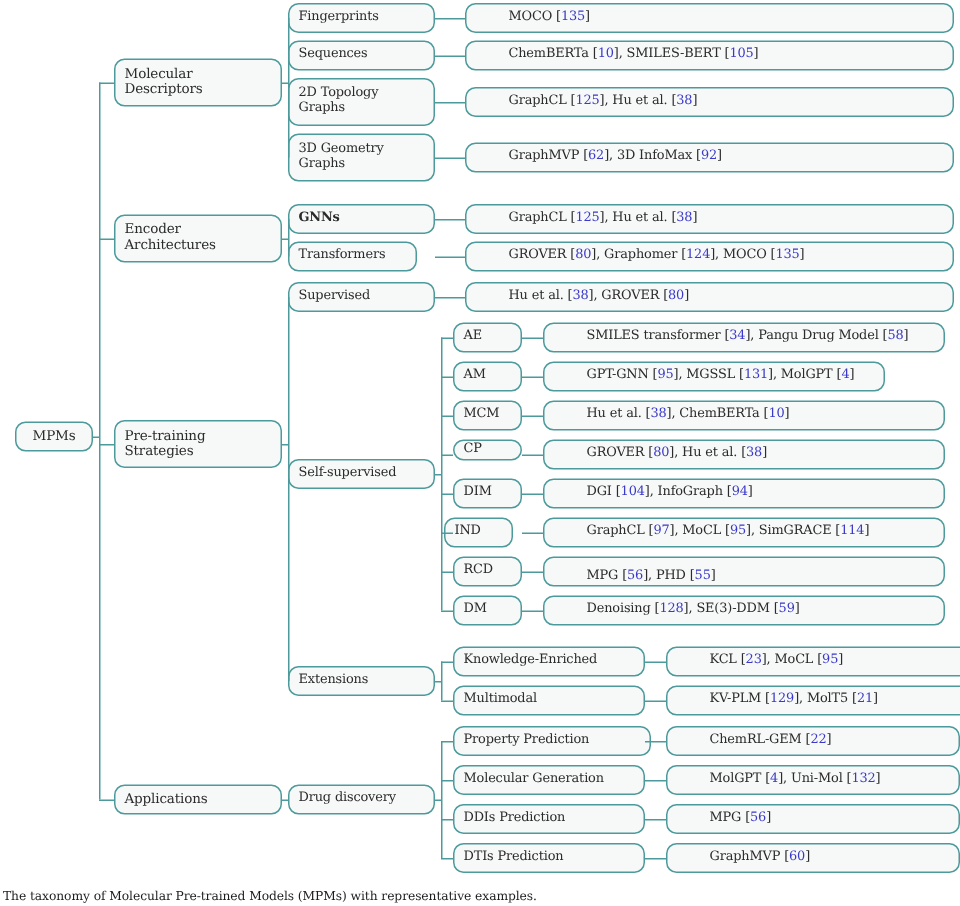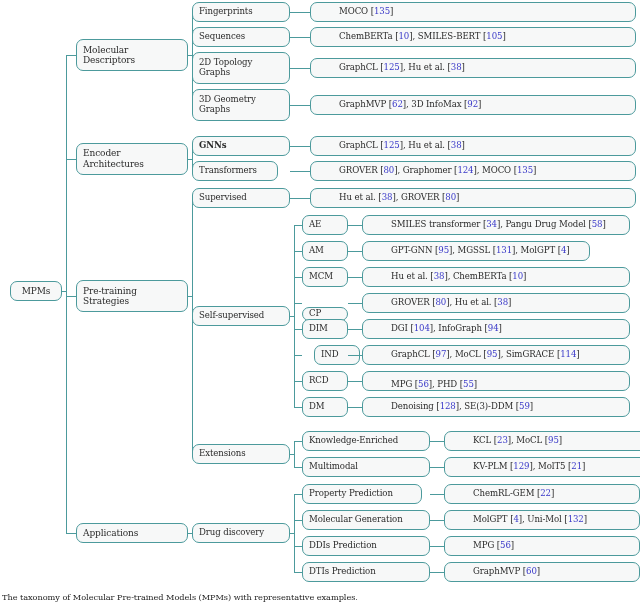--- a/index.html
+++ b/index.html
@@ -145,37 +145,37 @@
     <div class="ln lnh" style="left: 348px; top: 251px; width: 14px;"></div>
     <div class="ln lnh" style="left: 294px; top: 251px; width: 8px;"></div>
     <div class="node" style="left: 302px; top: 267px; width: 46px; height: 20px; font-size: 8.6px;">
       <span class="txt">MCM</span>
     </div>
     <div class="node pad-lg" style="left: 362px; top: 267px; width: 268px; height: 20px; font-size: 8.6px;">
       <span class="txt">Hu et al. [<span class="cite">38</span>], ChemBERTa [<span class="cite">10</span>]</span>
     </div>
     <div class="ln lnh" style="left: 348px; top: 277px; width: 14px;"></div>
     <div class="ln lnh" style="left: 294px; top: 277px; width: 8px;"></div>
-    <div class="node" style="left: 302px; top: 293px; width: 46px; height: 14px; font-size: 8.6px; margin-top: 14px;">
+    <div class="node" style="left: 302px; top: 293px; width: 46px; height: 14px; font-size: 8.6px;">
       <span class="txt">CP</span>
     </div>
     <div class="node pad-lg" style="left: 362px; top: 293px; width: 268px; height: 20px; font-size: 8.6px;">
       <span class="txt">GROVER [<span class="cite">80</span>], Hu et al. [<span class="cite">38</span>]</span>
     </div>
     <div class="ln lnh" style="left: 348px; top: 303px; width: 14px;"></div>
     <div class="ln lnh" style="left: 294px; top: 303px; width: 8px;"></div>
     <div class="node" style="left: 302px; top: 319px; width: 46px; height: 20px; font-size: 8.6px;">
       <span class="txt">DIM</span>
     </div>
     <div class="node pad-lg" style="left: 362px; top: 319px; width: 268px; height: 20px; font-size: 8.6px;">
       <span class="txt">DGI [<span class="cite">104</span>], InfoGraph [<span class="cite">94</span>]</span>
     </div>
     <div class="ln lnh" style="left: 348px; top: 329px; width: 14px;"></div>
     <div class="ln lnh" style="left: 294px; top: 329px; width: 8px;"></div>
-    <div class="node" style="left: 314px; top: 345px; width: 46px; height: 20px; font-size: 8.6px;">
+    <div class="node" style="left: 296px; top: 345px; width: 46px; height: 20px; font-size: 8.6px;">
       <span class="txt">IND</span>
     </div>
     <div class="node pad-lg" style="left: 362px; top: 345px; width: 268px; height: 20px; font-size: 8.6px;">
       <span class="txt">GraphCL [<span class="cite">97</span>], MoCL [<span class="cite">95</span>], SimGRACE [<span class="cite">114</span>]</span>
     </div>
     <div class="ln lnh" style="left: 348px; top: 355px; width: 14px;"></div>
     <div class="ln lnh" style="left: 294px; top: 355px; width: 8px;"></div>
     <div class="node" style="left: 302px; top: 371px; width: 46px; height: 20px; font-size: 8.6px;">
       <span class="txt">RCD</span>
     </div>
@@ -219,21 +219,21 @@
     </div>
     <div class="ln lnh" style="left: 290px; top: 454px; width: 4px;"></div>
     <div class="ln lnv" style="left: 192px; top: 198px; height: 256px;"></div>
     <div class="ln lnh" style="left: 192px; top: 198px; width: 0px;"></div>
     <div class="ln lnh" style="left: 192px; top: 316px; width: 0px;"></div>
     <div class="ln lnh" style="left: 192px; top: 454px; width: 0px;"></div>
     <div class="node multiline" style="left: 76px; top: 280px; width: 112px; height: 32px; font-size: 9px;">
       <span class="txt">Pre-training<br>Strategies</span>
     </div>
     <div class="ln lnh" style="left: 188px; top: 296px; width: 4px;"></div>
-    <div class="node" style="left: 302px; top: 484px; width: 120px; height: 20px; font-size: 8.6px;">
+    <div class="node" style="left: 302px; top: 484px; width: 132px; height: 20px; font-size: 8.6px;">
       <span class="txt">Property Prediction</span>
     </div>
     <div class="node pad-lg" style="left: 444px; top: 484px; width: 196px; height: 20px; font-size: 8.6px;">
       <span class="txt">ChemRL-GEM [<span class="cite">22</span>]</span>
     </div>
     <div class="ln lnh" style="left: 430px; top: 494px; width: 14px;"></div>
     <div class="ln lnh" style="left: 294px; top: 494px; width: 8px;"></div>
     <div class="node" style="left: 302px; top: 510px; width: 128px; height: 20px; font-size: 8.6px;">
       <span class="txt">Molecular Generation</span>
     </div>

